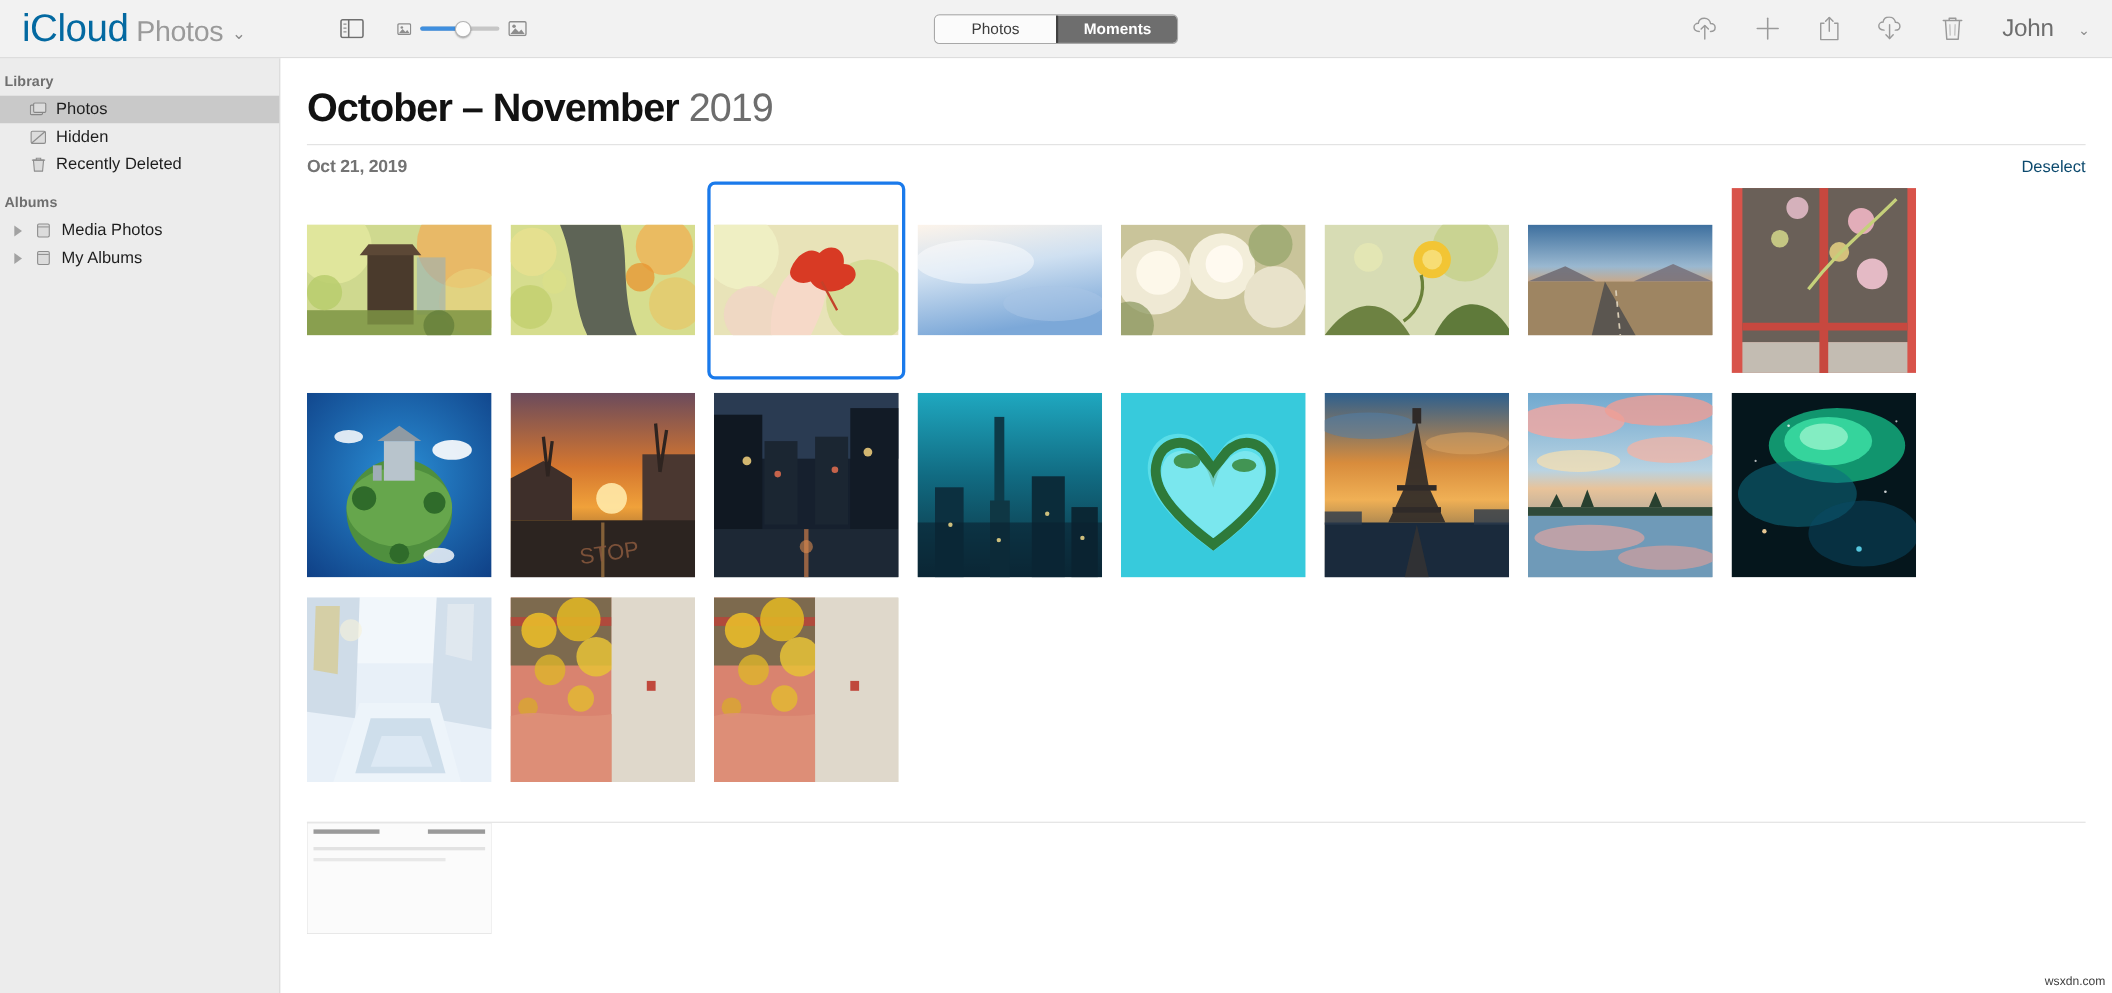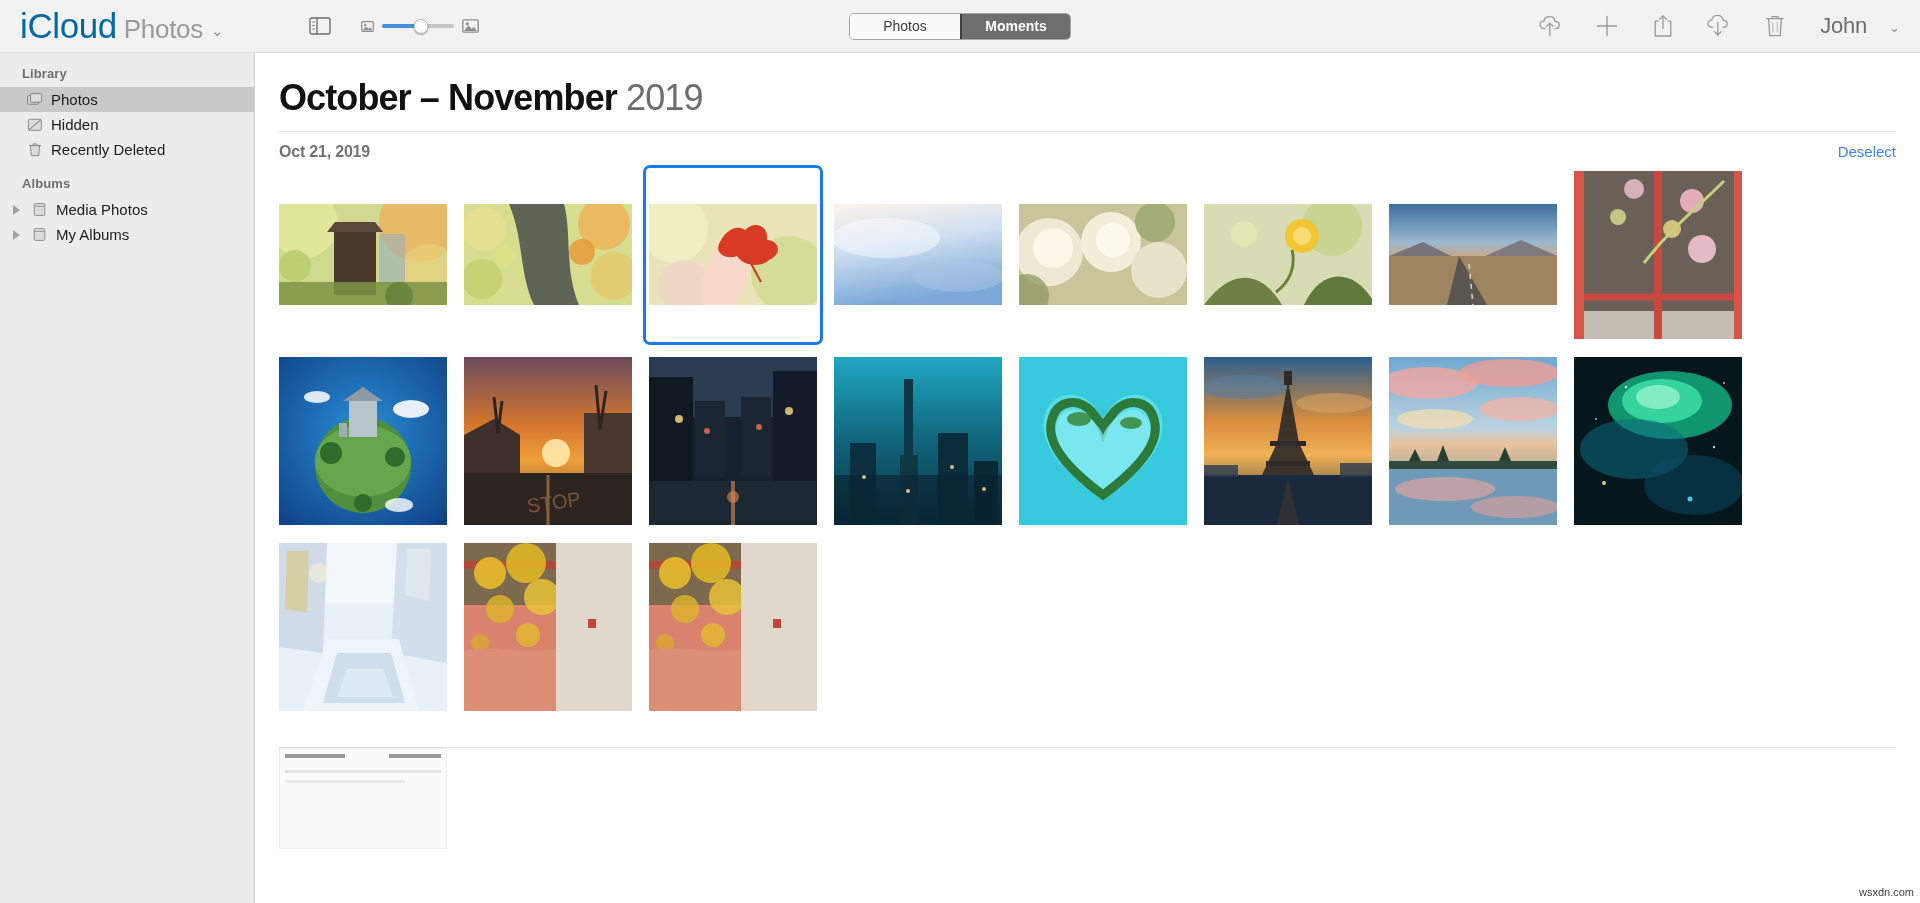--- a/index.html
+++ b/index.html
@@ -174,21 +174,21 @@
     flex: 0 0 255px;
     background: #ececec;
     border-right: 1px solid #d3d3d3;
     padding-top: 9px;
     overflow: hidden;
   }
   .sb-section-title {
     font-size: 13px;
     font-weight: bold;
     color: #6f6f6f;
-    padding: 4px 0 6px 22px;
+    padding: 4px 0 6px 4px;
     letter-spacing: 0.1px;
   }
   .sb-item {
     display: flex;
     align-items: center;
     height: 25px;
     padding-left: 26px;
     gap: 8px;
     cursor: pointer;
     font-size: 15px;
@@ -257,21 +257,21 @@
     padding: 11px 0 10px 0;
   }
   .moment-date {
     font-size: 16px;
     font-weight: bold;
     color: #737373;
     letter-spacing: -0.2px;
   }
   .moment-action {
     font-size: 15px;
-    color: #3b82f6;
+    color: #0c4a6e;
     cursor: pointer;
   }
 
   .photo-grid {
     display: flex;
     flex-wrap: wrap;
     gap: 18px 17px;
   }
   .tile {
     position: relative;

